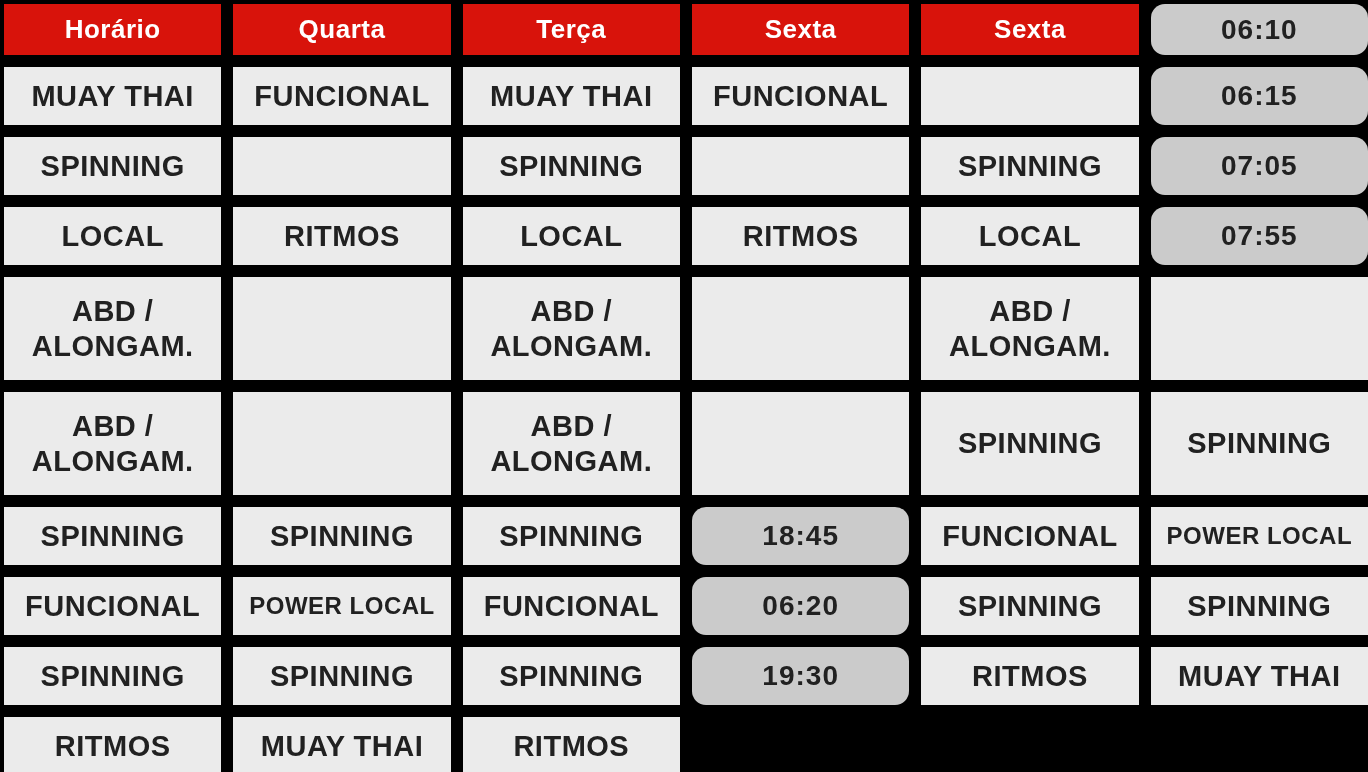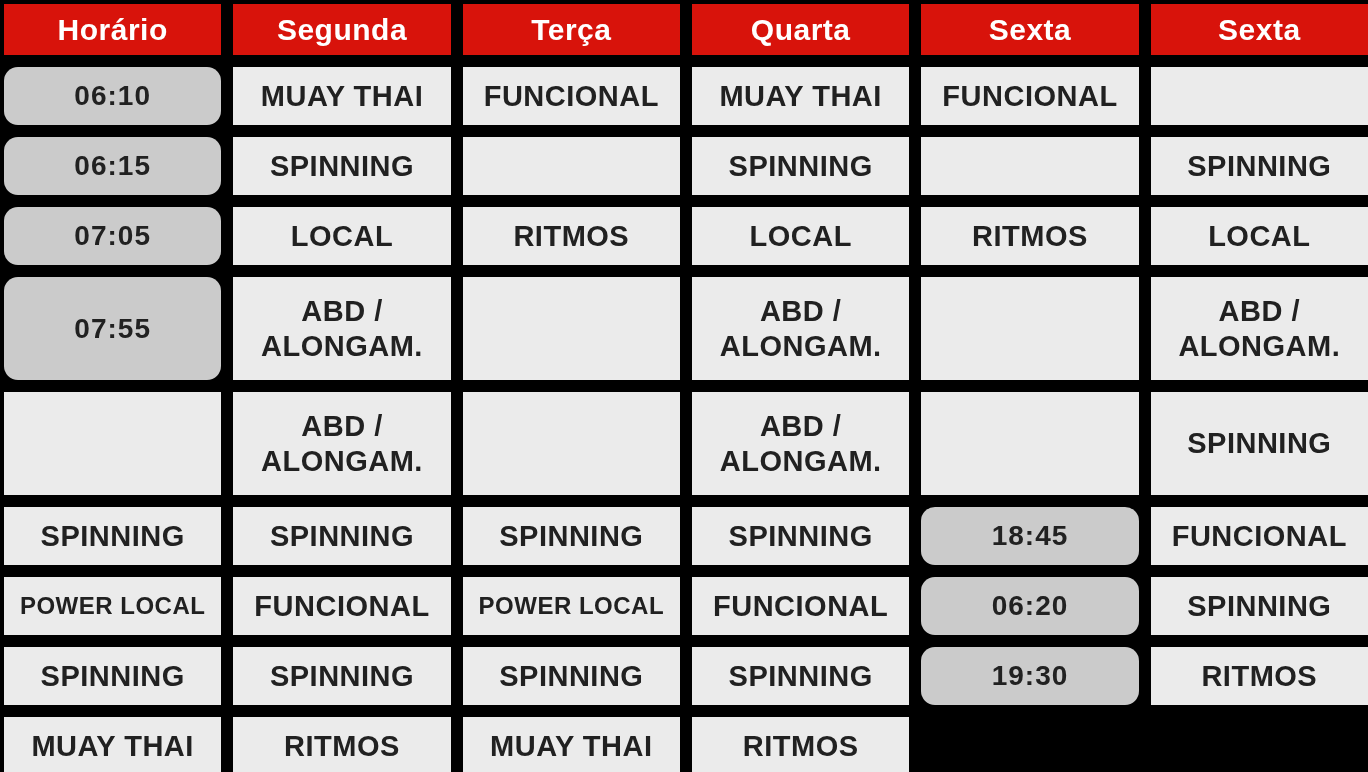--- a/index.html
+++ b/index.html
@@ -26,21 +26,21 @@
     justify-content: center;
     text-align: center;
     font-weight: bold;
     line-height: 1.2;
     padding: 0 6px;
     user-select: none;
   }
   .cell.header {
     background: var(--header-bg, #d8130b);
     color: var(--header-text, #ffffff);
-    font-size: 30px;
+    font-size: 26px;
     letter-spacing: 0.5px;
   }
   .cell.time {
     background: var(--time-bg, #cbcbcb);
     color: var(--cell-text, #212121);
     font-size: 28px;
     letter-spacing: 1px;
     border-radius: 14px;
   }
   .cell.klass {
@@ -53,23 +53,22 @@
     font-size: 24px;
     letter-spacing: 0.5px;
     white-space: nowrap;
   }
 </style>
 </head>
 <body>
 
 <div id="schedule-grid" style="grid-template-rows: 51px 58px 58px 58px 103px 103px 58px 58px 58px 58px;">
     <div class="cell header">Horário</div>
-    <div class="cell header">Segunda</div>
+    <div class="cell header">Quarta</div>
     <div class="cell header">Terça</div>
-    <div class="cell header">Quarta</div>
     <div class="cell header">Sexta</div>
     <div class="cell header">Sexta</div>
     <div class="cell time">06:10</div>
     <div class="cell klass">MUAY THAI</div>
     <div class="cell klass">FUNCIONAL</div>
     <div class="cell klass">MUAY THAI</div>
     <div class="cell klass">FUNCIONAL</div>
     <div class="cell klass"></div>
     <div class="cell time">06:15</div>
     <div class="cell klass">SPINNING</div>

